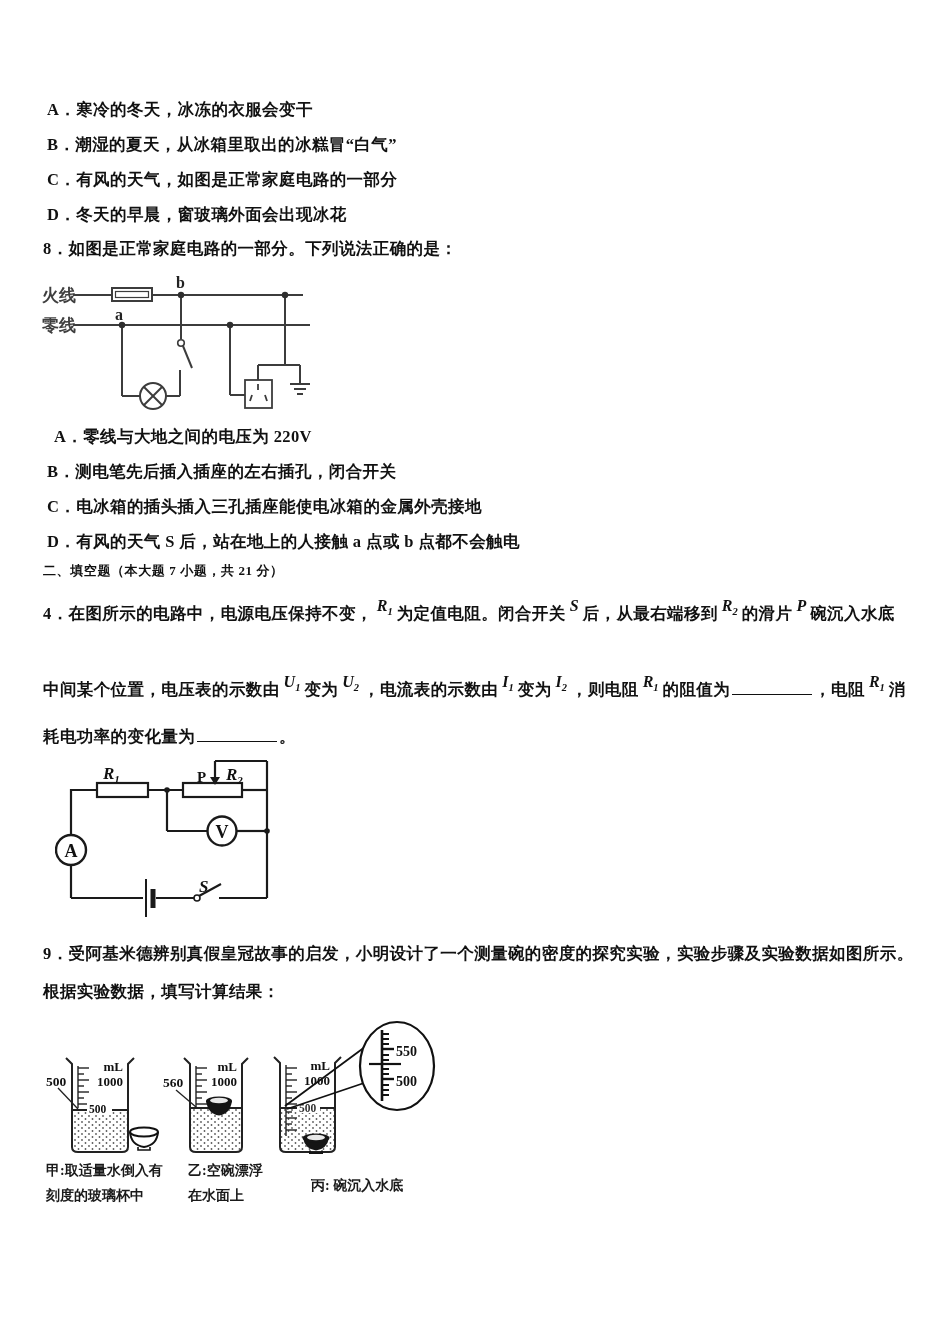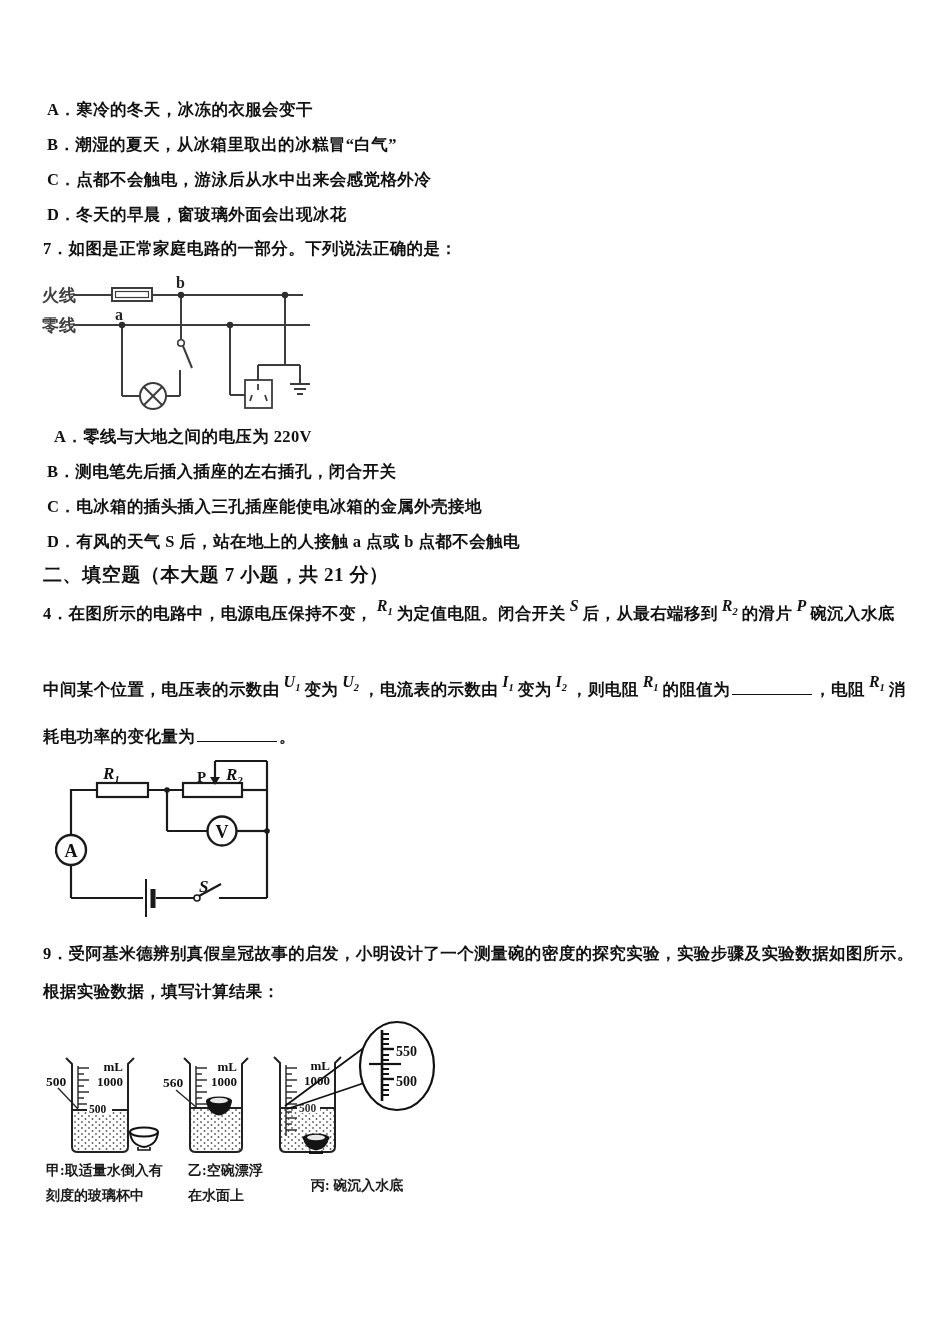--- a/index.html
+++ b/index.html
@@ -1,36 +1,36 @@
 <!DOCTYPE html>
 <html><head>
 <meta charset="utf-8">
 <style>
   html,body{margin:0;padding:0;}
   body{
     width:950px;height:1344px;background:#ffffff;position:relative;overflow:hidden;
     font-family:"Liberation Serif","DejaVu Serif",serif;color:#111;
   }
   .t{position:absolute;font-weight:700;font-size:16.5px;line-height:1.15;white-space:nowrap;letter-spacing:.4px;text-align:center;}
-  .sec{font-size:19px;letter-spacing:.6px;}
+  .sec{font-size:13px;letter-spacing:.6px;}
   .mv{font-style:italic;font-weight:700;display:inline-block;position:relative;top:-8px;font-size:16px;padding:0 4px;letter-spacing:0;}
   .mv sub{font-size:10.5px;font-style:italic;}
   .blank{display:inline-block;width:80px;height:14px;border-bottom:1.7px solid #111;margin:0 2px;}
   svg{position:absolute;}
   svg text{font-family:"Liberation Serif","DejaVu Serif",serif;}
 </style>
 </head>
 <body>
 
 <div class="t" style="left:47px;top:101px">A．寒冷的冬天，冰冻的衣服会变干</div>
 <div class="t" style="left:47px;top:136px">B．潮湿的夏天，从冰箱里取出的冰糕冒“白气”</div>
-<div class="t" style="left:47px;top:171px">C．点都不会触电，游泳后从水中出来会感觉格外冷</div>
+<div class="t" style="left:47px;top:171px">C．有风的天气，如图是正常家庭电路的一部分</div>
 <div class="t" style="left:47px;top:206px">D．冬天的早晨，窗玻璃外面会出现冰花</div>
 
-<div class="t" style="left:43px;top:240px">7．如图是正常家庭电路的一部分。下列说法正确的是：</div>
+<div class="t" style="left:43px;top:240px">8．如图是正常家庭电路的一部分。下列说法正确的是：</div>
 
 <svg style="left:38px;top:272px" width="280" height="140" viewBox="0 0 280 140">
   <g stroke="#3c3c3c" stroke-width="2" fill="none">
     <line x1="35" y1="23" x2="265" y2="23"></line>
     <line x1="35" y1="53" x2="272" y2="53"></line>
 
     <line x1="143" y1="23" x2="143" y2="67"></line>
     <circle cx="143" cy="71" r="3.3" fill="#fff" stroke-width="1.6"></circle>
     <line x1="145" y1="74" x2="154" y2="96"></line>
 

